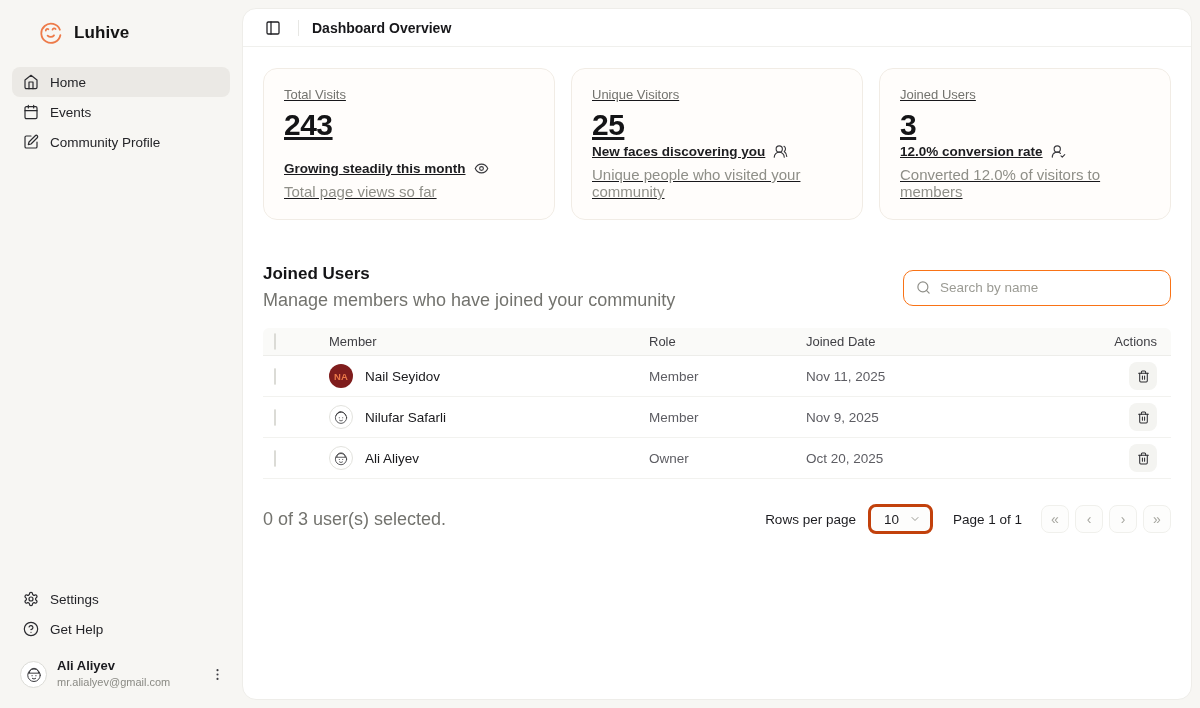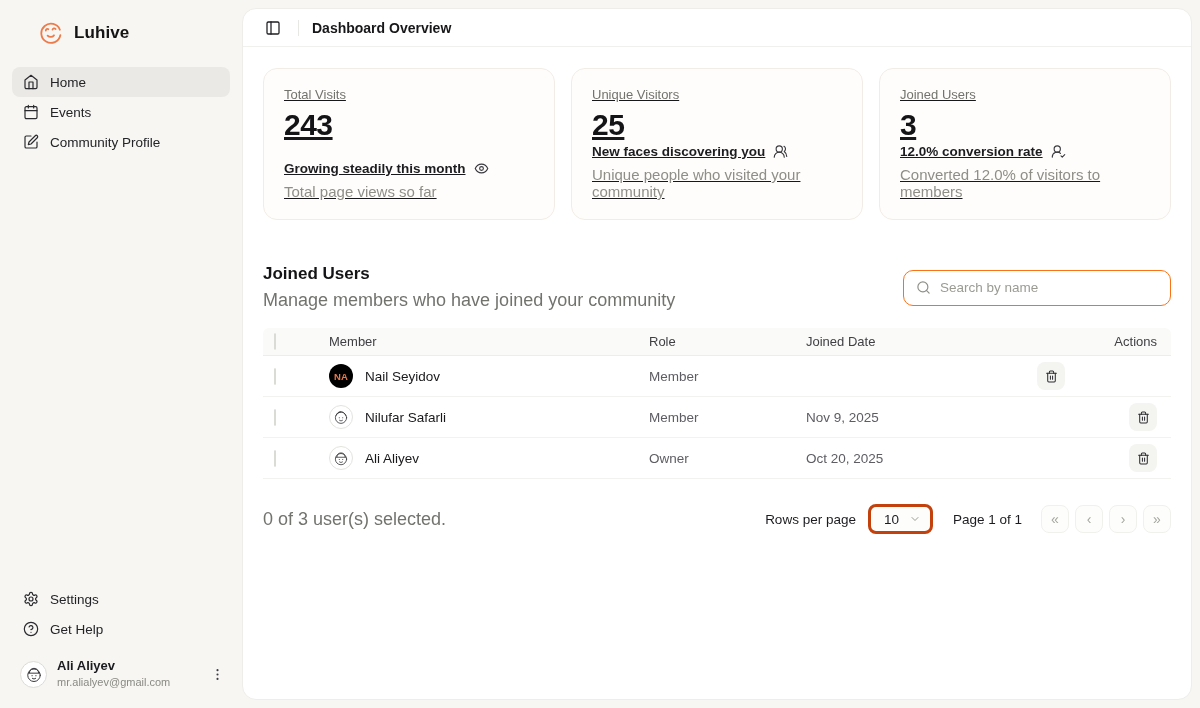--- a/index.html
+++ b/index.html
@@ -62,21 +62,21 @@
   .thead { height:28px; background:#fafaf8; border-bottom:1px solid #ededea; border-radius:6px 6px 0 0; font-size:13px; font-weight:500; color:#3f3f44; }
   .tbody-row { height:41px; border-bottom:1px solid #f2f2ef; font-size:13.5px; }
   .cell-check { padding-left:11px; }
   .checkbox { width:16px; height:16px; border:1px solid #dbdbd6; border-radius:4px; background:#fcfcfa; cursor:pointer; }
   .cell-member { display:flex; align-items:center; gap:12px; padding-left:10px; }
   .thead .cell-member { padding-left:10px; }
   .member-name { font-weight:500; color:#19191c; }
   .cell-dim { color:#5d5d63; }
   .cell-actions { display:flex; justify-content:flex-end; padding-right:14px; }
   .av { width:24px; height:24px; border-radius:50%; flex:none; display:flex; align-items:center; justify-content:center; }
-  .av-initials { background:#000000; color:#ed7a49; font-size:9.5px; font-weight:600; letter-spacing:.2px; }
+  .av-initials { background:#7f1d1d; color:#ed7a49; font-size:9.5px; font-weight:600; letter-spacing:.2px; }
   .av-doodle { border:1px solid #e3e3de; background:#fff; }
   .trash-btn { width:28px; height:28px; border-radius:8px; background:#f4f4f1; border:0; display:flex; align-items:center; justify-content:center; cursor:pointer; color:#2c2c30; }
   .trash-btn .ic { width:13px; height:13px; }
 
   
   .tfoot { display:flex; align-items:center; margin-top:25px; }
   .sel-text { font-size:18px; color:#73736e; }
   .tfoot-right { margin-left:auto; display:flex; align-items:center; }
   .rpp-label { font-size:13.5px; color:#1c1c20; }
   .rpp-select { width:65px; height:30px; margin-left:12px; border:3px solid #c2410c; background:#fdfdfc; border-radius:8px; display:flex; align-items:center; padding:0 9px 0 13px; cursor:pointer; }
@@ -267,20 +267,21 @@
         <div class="cell-actions">Actions</div>
       </div>
 
       <div class="tr tbody-row">
         <div class="cell-check"><span class="checkbox"></span></div>
         <div class="cell-member">
           <span class="av av-initials">NA</span>
           <span class="member-name">Nail Seyidov</span>
         </div>
         <div class="cell-dim">Member</div>
+        <div class="cell-dim">Nov 11, 2025</div>
         <div class="cell-actions">
           <button class="trash-btn">
             <span class="ic">
               <svg viewBox="0 0 24 24" width="13" height="13" fill="none" stroke="currentColor" stroke-width="1.9" stroke-linecap="round" stroke-linejoin="round">
                 <path d="M3 6h18"></path>
                   <path d="M19 6v14a2 2 0 0 1-2 2H7a2 2 0 0 1-2-2V6"></path>
                   <path d="M8 6V4a2 2 0 0 1 2-2h4a2 2 0 0 1 2 2v2"></path>
                   <path d="M10 11v6M14 11v6"></path>
               </svg>
             </span>

